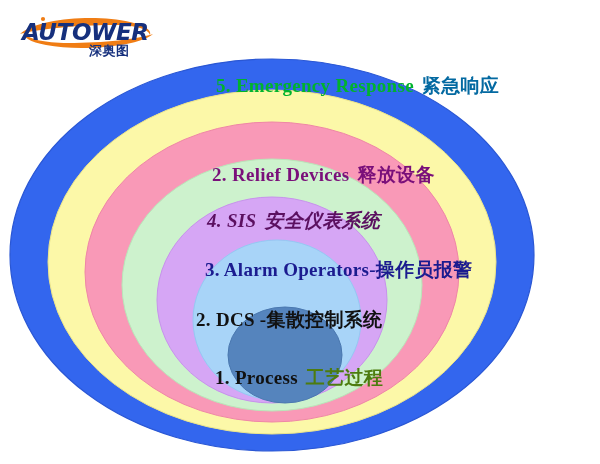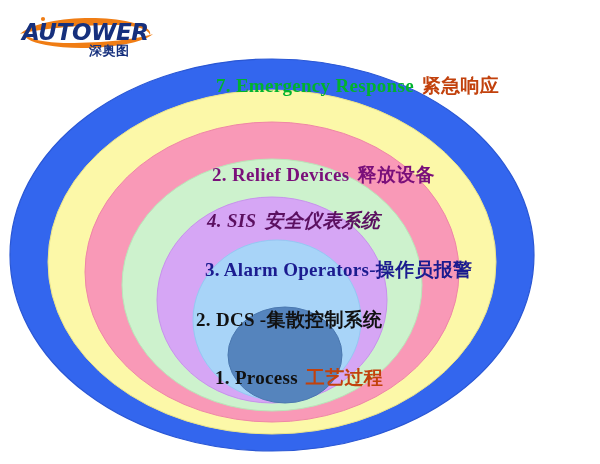--- a/index.html
+++ b/index.html
@@ -64,27 +64,27 @@
   }
 
   #label-7 { left: 216px; top: 76px;  font-size: 19px; color: #00b32d; }
   #label-6 { left: 208px; top: 124px; font-size: 19px; color: #f4700a; }
   #label-5 { left: 212px; top: 165px; font-size: 19px; color: #7a0f7a; }
   #label-4 { left: 207px; top: 211px; font-size: 19px; color: #5b1060; font-style: italic; }
   #label-3 { left: 205px; top: 260px; font-size: 19px; color: #1b1b8f; }
   #label-2 { left: 196px; top: 310px; font-size: 19px; color: #111111; }
   #label-1 { left: 215px; top: 368px; font-size: 19px; color: #111111; }
 
-  #label-7 .cn { color: #c2410c; }
+  #label-7 .cn { color: #0369a1; }
   #label-6 .cn { color: #f4700a; }
   #label-5 .cn { color: #7a0f7a; font-family: Liberation Mono, monospace; }
   #label-4 .cn { color: #5b1060; }
   #label-3 .cn { color: #1b1b8f; text-align: center; }
   #label-2 .cn { color: #111111; }
-  #label-1 .cn { color: #c2410c; }
+  #label-1 .cn { color: #4d7c0f; }
 
   .sp { display: inline-block; width: 8px; }
 </style>
 </head>
 <body>
 
 <div id="canvas">
 
   <div id="logo">
     <svg width="150" height="50" viewBox="0 0 150 50" xmlns="http://www.w3.org/2000/svg">
@@ -115,21 +115,21 @@
 
       <ellipse cx="272" cy="300" rx="115" ry="103" fill="#d6a6f5" stroke="#c792ec" stroke-width="1"></ellipse>
 
       <ellipse cx="277" cy="320" rx="84" ry="80" fill="#a8d4f8" stroke="#95c8f3" stroke-width="1"></ellipse>
 
       <ellipse cx="285" cy="355" rx="57" ry="48" fill="#5584bd" stroke="#4a78b0" stroke-width="1"></ellipse>
     </svg>
   </div>
 
   <div class="layer-label" id="label-7">
-    <span class="en">7. Emergency Response</span><span class="sp"></span><span class="cn">紧急响应</span>
+    <span class="en">5. Emergency Response</span><span class="sp"></span><span class="cn">紧急响应</span>
   </div>
 
 
   <div class="layer-label" id="label-5">
     <span class="en">2. Relief Devices</span><span class="sp"></span><span class="cn">释放设备</span>
   </div>
 
   <div class="layer-label" id="label-4">
     <span class="en">4.  SIS</span><span class="sp"></span><span class="cn">安全仪表系统</span>
   </div>

